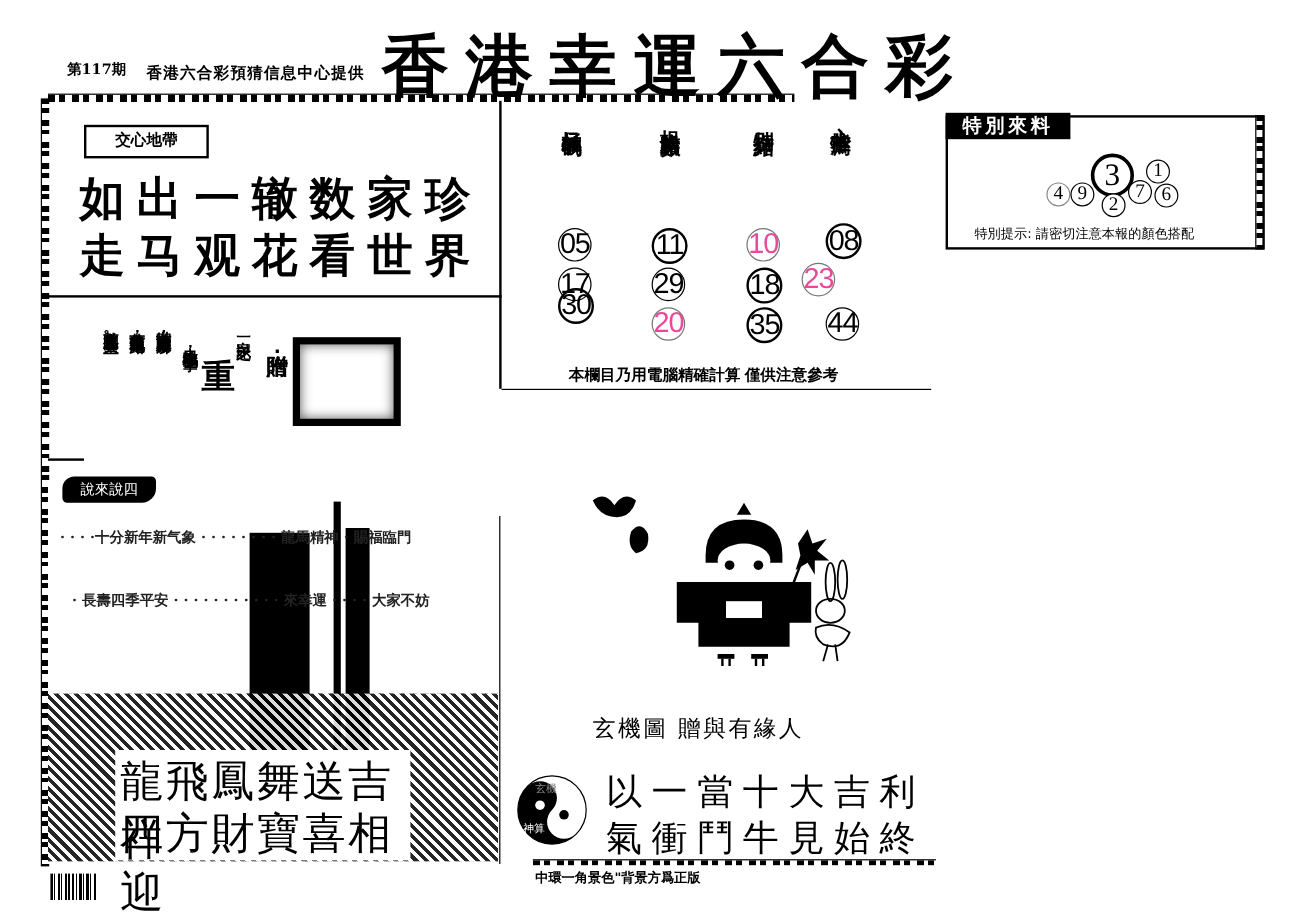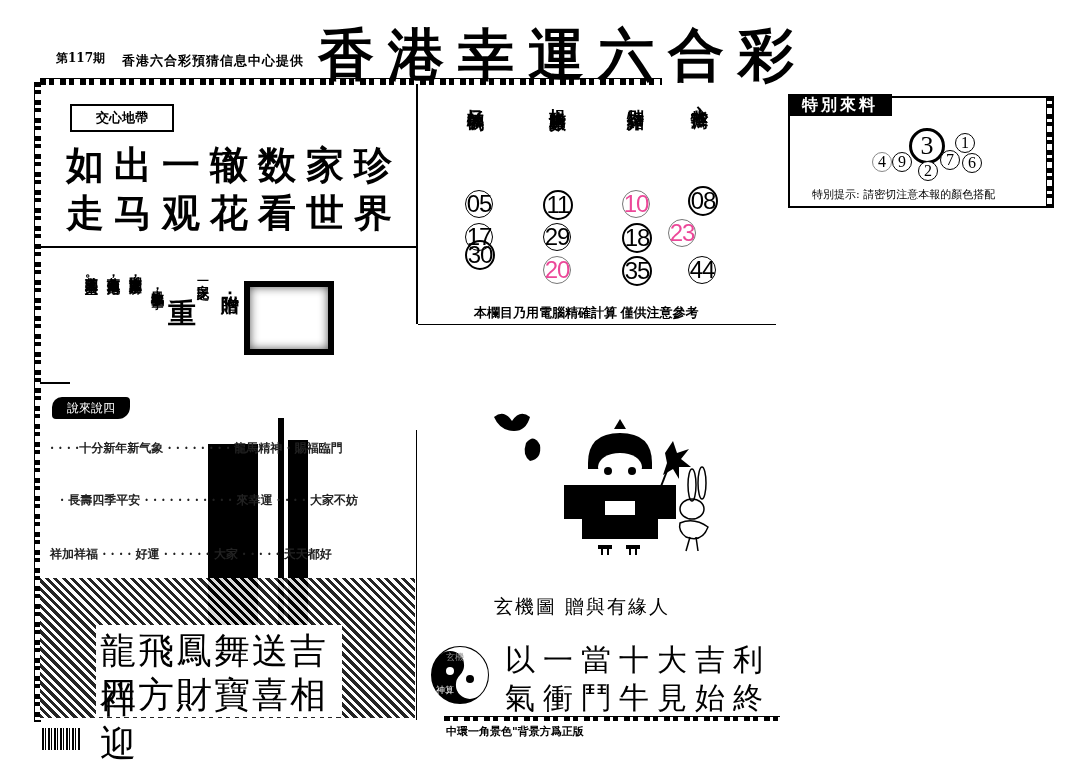--- a/index.html
+++ b/index.html
@@ -150,21 +150,20 @@
 <div class="sball" style="left:955px; top:133px; width:18px; height:18px; font-size:16px; line-height:18px;">1</div>
 <div class="sball" style="left:962px; top:153px; width:18px; height:18px; font-size:16px; line-height:18px;">6</div>
 <div class="abs" id="special-hint">特別提示: 請密切注意本報的顏色搭配</div>
 
 <div class="abs" id="photo">
   <div class="tower" style="left:168px; top:44px; width:50px; height:190px;"></div>
   <div class="tower" style="left:238px; top:18px; width:6px; height:216px;"></div>
   <div class="tower" style="left:248px; top:40px; width:20px; height:194px;"></div>
   <div class="caption-row" style="left:20px; top:92px;">· 長壽四季平安 · · · · · · · · · · · 來幸運 · · · · 大家不妨</div>
   <div class="caption-row" style="left:10px; top:40px;">· · · ·十分新年新气象 · · · · · · · · 龍馬精神 · 賜福臨門</div>
-  <div class="caption-row" style="left:10px; top:146px;">祥加祥福 · · · · 好運 · · · · · · 大家 · · · · · 天天都好</div>
   <div class="city" style="left:0; top:178px; width:375px; height:140px; opacity:0.85;"></div>
 </div>
 <div class="abs" id="photo-title">說來說四</div>
 <div class="abs" id="blessing-box">
   <div class="blessing" style="left:4px; top:2px;">龍飛鳳舞送吉祥</div>
   <div class="blessing" style="left:4px; top:46px;">四方財寶喜相迎</div>
 </div>
 
 <svg class="abs" id="illus" viewBox="0 0 250 160">
   <g fill="#000">

